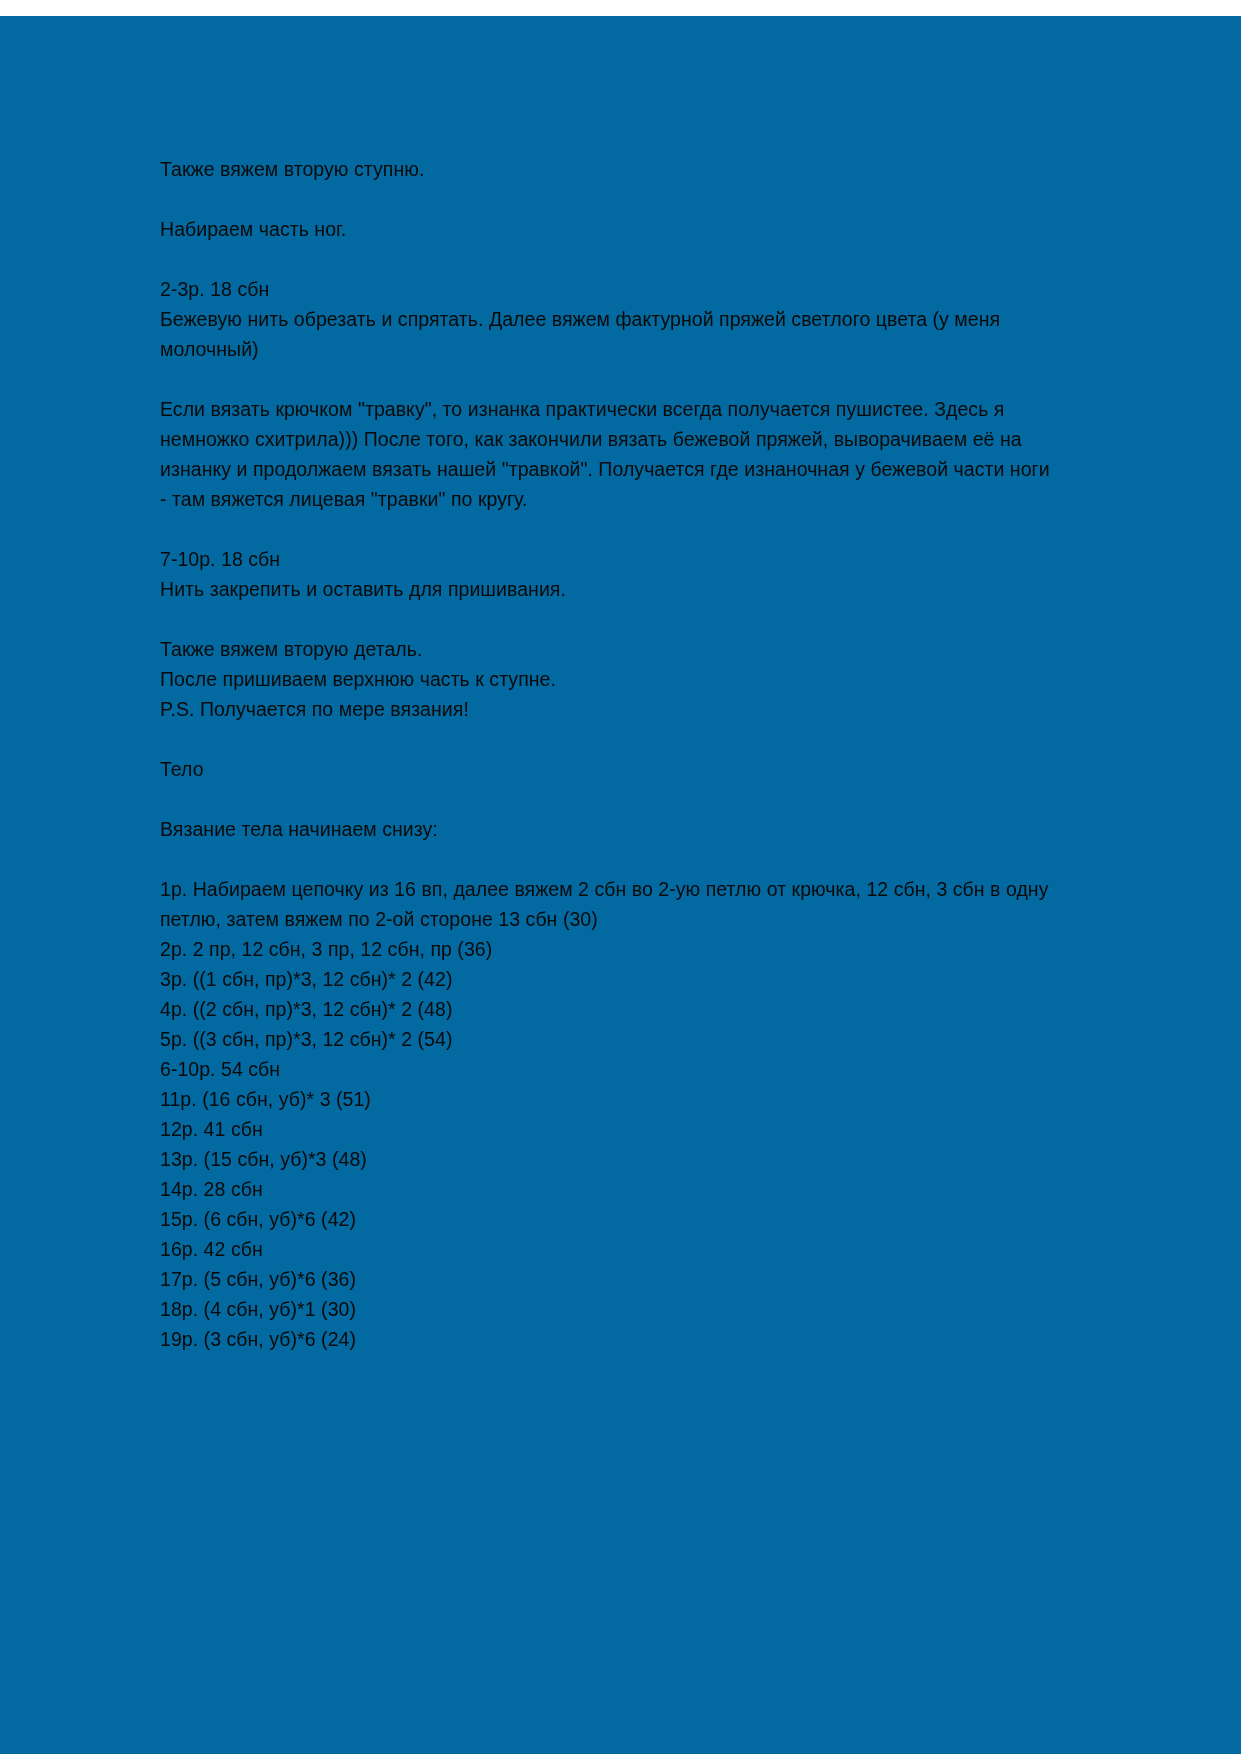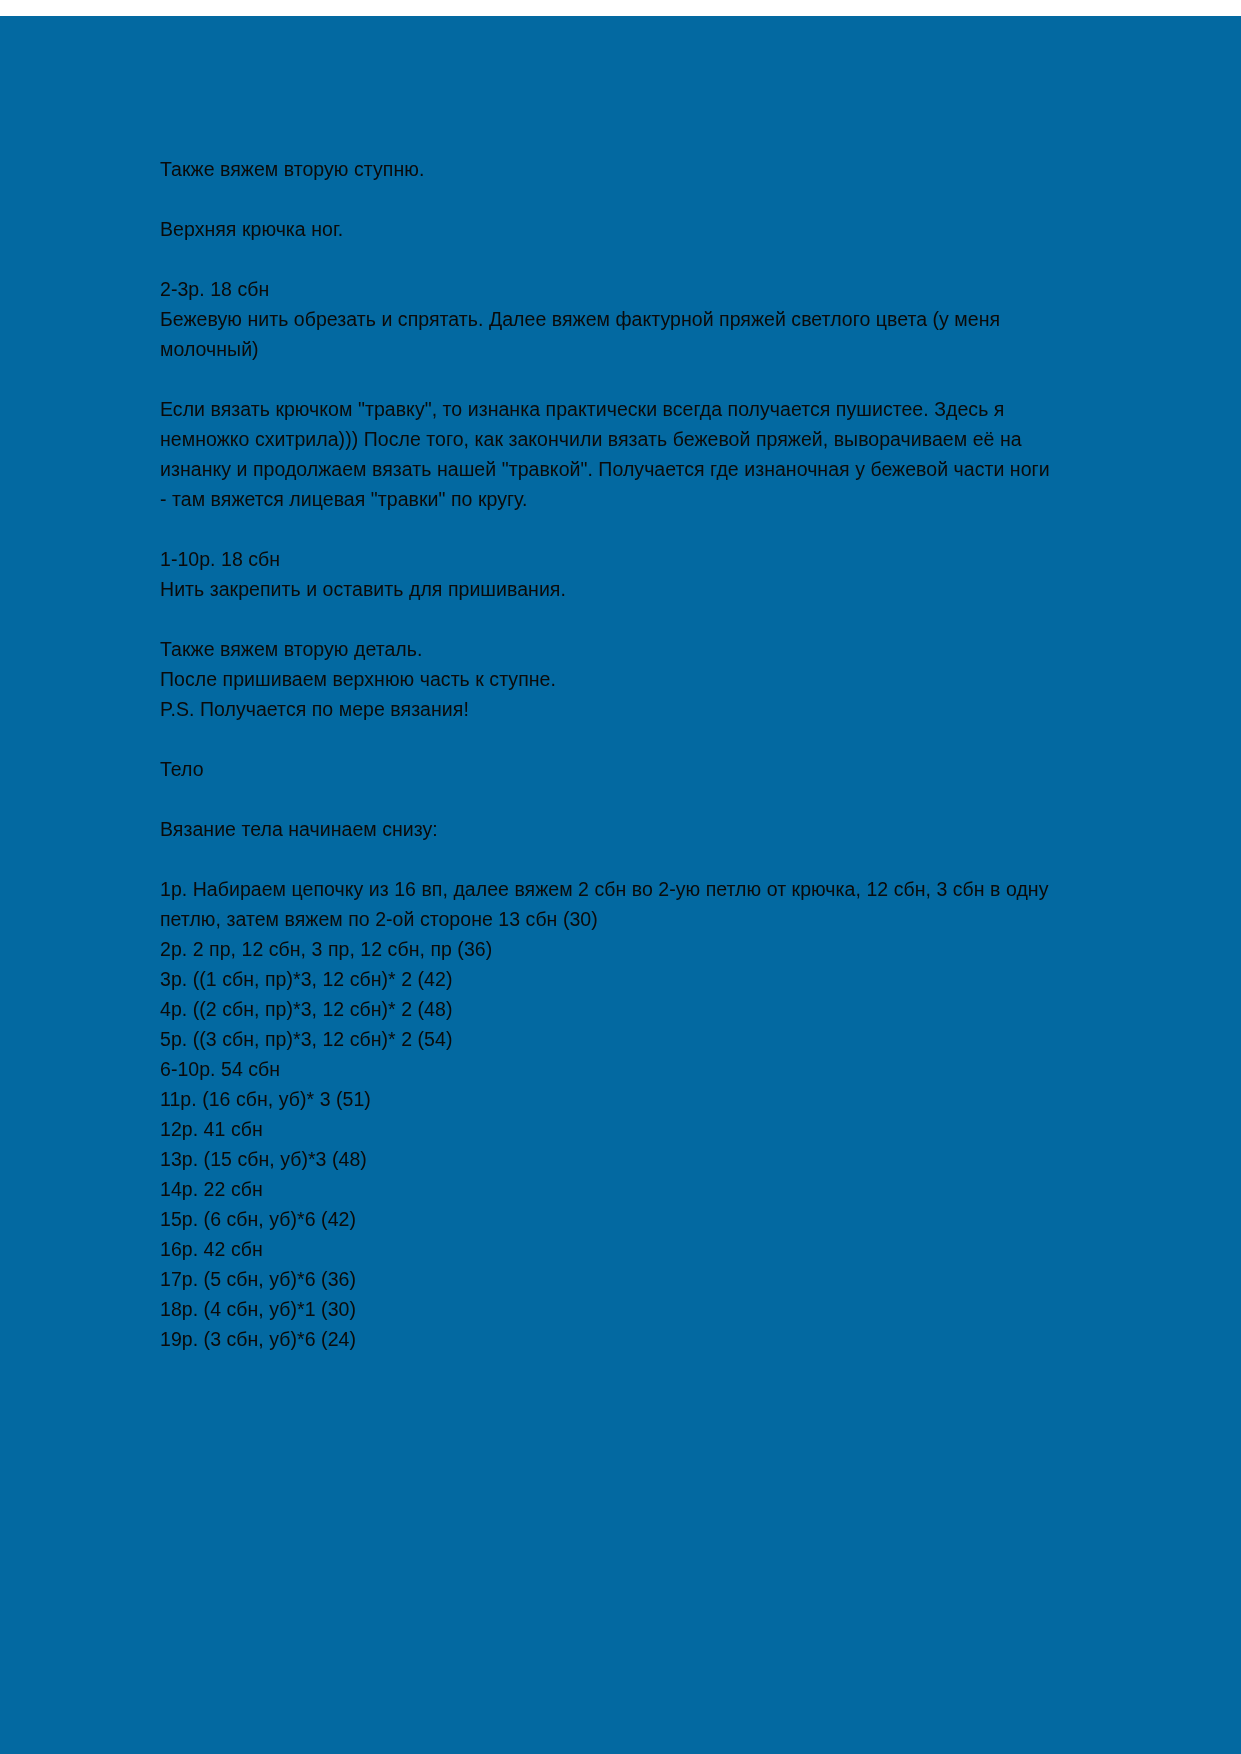--- a/index.html
+++ b/index.html
@@ -50,34 +50,34 @@
 <body>
 
 <div class="page">
   <div class="doc-body">
 
     <div class="block">
       <p class="wrap">Также вяжем вторую ступню.</p>
     </div>
 
     <div class="block">
-      <p class="wrap">Верхняя крючка ног.</p>
+      <p class="wrap">Набираем часть ног.</p>
     </div>
 
     <div class="block">
       <p class="wrap">2-3р. 18 сбн</p>
       <p class="wrap">Бежевую нить обрезать и спрятать. Далее вяжем фактурной пряжей светлого цвета (у меня молочный)</p>
     </div>
 
     <div class="block">
       <p class="wrap">Если вязать крючком "травку", то изнанка практически всегда получается пушистее. Здесь я немножко схитрила))) После того, как закончили вязать бежевой пряжей, выворачиваем её на изнанку и продолжаем вязать нашей "травкой". Получается где изнаночная у бежевой части ноги - там вяжется лицевая "травки" по кругу.</p>
     </div>
 
     <div class="block">
-      <p class="wrap">1-10р. 18 сбн</p>
+      <p class="wrap">7-10р. 18 сбн</p>
       <p class="wrap">Нить закрепить и оставить для пришивания.</p>
     </div>
 
     <div class="block">
       <p class="wrap">Также вяжем вторую деталь.</p>
       <p class="wrap">После пришиваем верхнюю часть к ступне.</p>
       <p class="wrap">P.S. Получается по мере вязания!</p>
     </div>
 
     <div class="block">
@@ -91,21 +91,21 @@
     <div class="block">
       <p class="wrap">1р. Набираем цепочку из 16 вп, далее вяжем 2 сбн во 2-ую петлю от крючка, 12 сбн, 3 сбн в одну петлю, затем вяжем по 2-ой стороне 13 сбн (30)</p>
       <p class="wrap">2р. 2 пр, 12 сбн, 3 пр, 12 сбн, пр (36)</p>
       <p class="wrap">3р. ((1 сбн, пр)*3, 12 сбн)* 2 (42)</p>
       <p class="wrap">4р. ((2 сбн, пр)*3, 12 сбн)* 2 (48)</p>
       <p class="wrap">5р. ((3 сбн, пр)*3, 12 сбн)* 2 (54)</p>
       <p class="wrap">6-10р. 54 сбн</p>
       <p class="wrap">11р. (16 сбн, уб)* 3 (51)</p>
       <p class="wrap">12р. 41 сбн</p>
       <p class="wrap">13р. (15 сбн, уб)*3 (48)</p>
-      <p class="wrap">14р. 22 сбн</p>
+      <p class="wrap">14р. 28 сбн</p>
       <p class="wrap">15р. (6 сбн, уб)*6 (42)</p>
       <p class="wrap">16р. 42 сбн</p>
       <p class="wrap">17р. (5 сбн, уб)*6 (36)</p>
       <p class="wrap">18р. (4 сбн, уб)*1 (30)</p>
       <p class="wrap">19р. (3 сбн, уб)*6 (24)</p>
     </div>
 
   </div>
 </div>
 

